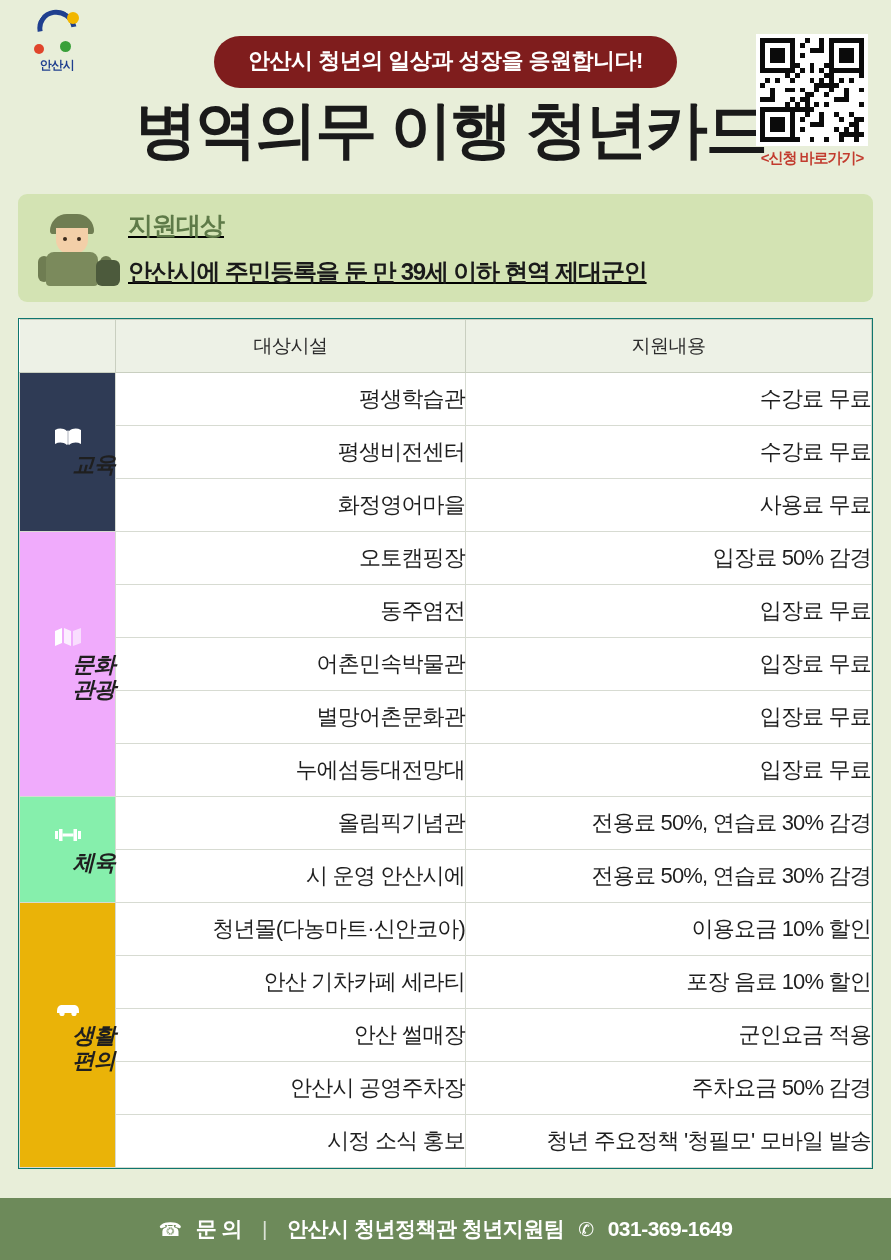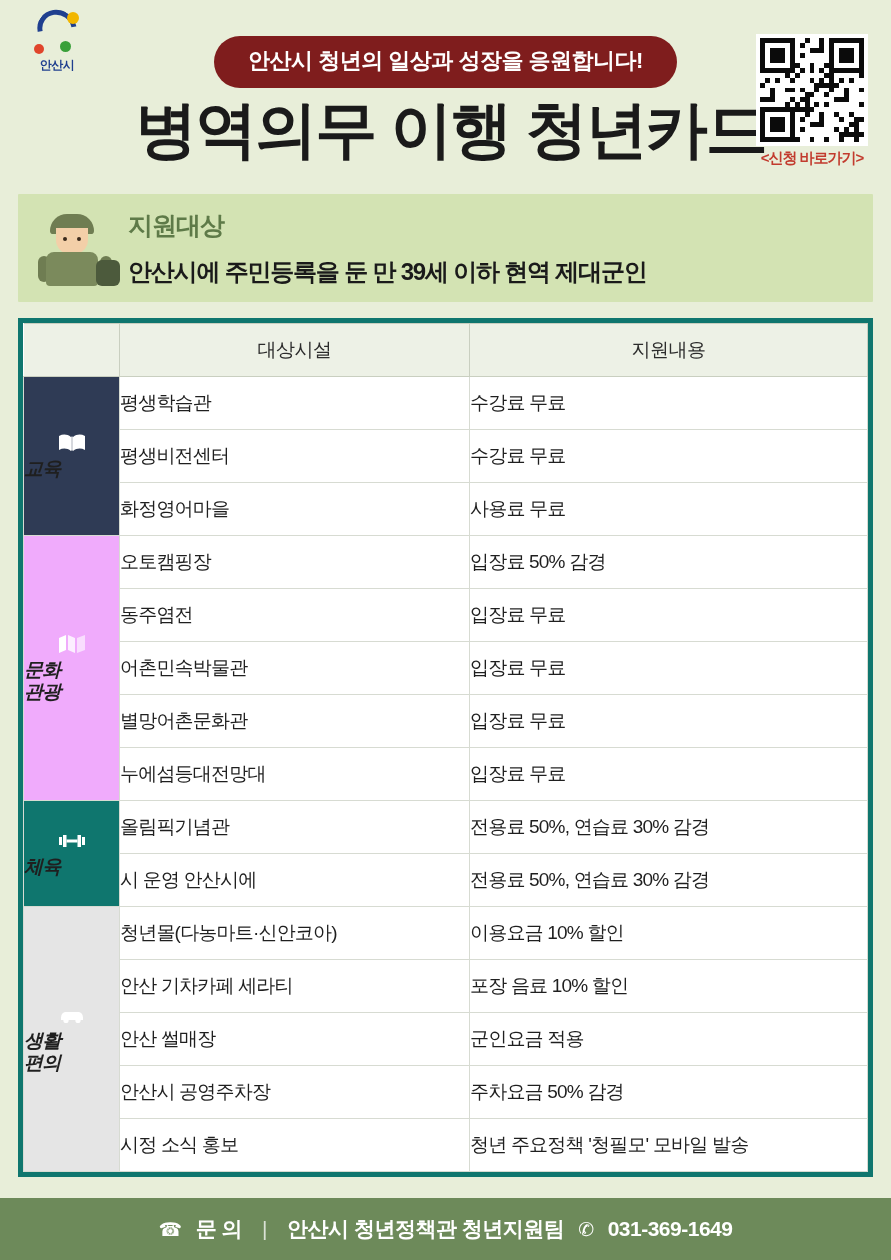--- a/index.html
+++ b/index.html
@@ -121,25 +121,26 @@
     font-size: 15px;
     font-weight: bold;
     color: #c23b2e;
     letter-spacing: -1px;
   }
 
   
   .target-band {
     margin: 4px 18px 0 18px;
     background: #d3e3b3;
-    border-radius: 1px;
+    border-radius: 9px;
     height: 108px;
     display: flex;
     align-items: center;
     padding: 0 18px;
+    text-decoration: underline;
   }
   .soldier {
     width: 78px;
     height: 88px;
     position: relative;
     flex: 0 0 78px;
   }
   .soldier .helmet {
     position: absolute; left: 14px; top: 10px;
     width: 44px; height: 20px;
@@ -188,59 +189,59 @@
     font-weight: bold;
     color: #1a1a1a;
     letter-spacing: -1.2px;
     margin-top: 14px;
   }
 
   
   .table-wrap {
     margin: 16px 18px 0 18px;
     background: #ffffff;
-    border: 5px solid #0f766e;
+    border: 1px solid #0f766e;
   }
   table.benefits {
     width: 100%;
     border-collapse: collapse;
     table-layout: fixed;
   }
   table.benefits th {
     background: #edf1e6;
     color: #2c2c2c;
     font-size: 19px;
     font-weight: normal;
     letter-spacing: -0.5px;
     height: 53px;
     border: 1px solid #c9cfc0;
   }
   table.benefits th.cat-head { width: 96px; border-left: none; }
   table.benefits th.fac-head { width: 350px; }
   table.benefits td {
     border: 1px solid #d7dbd2;
     height: 53px;
-    text-align: left;
-    font-size: 19px;
+    text-align: right;
+    font-size: 22px;
     color: #1f1f1f;
     letter-spacing: -0.8px;
   }
   td.cat {
     color: #ffffff;
     font-size: 16px;
     font-weight: bold;
     line-height: 1.15;
     letter-spacing: -1px;
     border-left: none;
     font-style: italic;
   }
   td.cat.edu { background: #2f3b55; }
   td.cat.culture { background: #f0abfc; }
-  td.cat.sports { background: #0f766e; }
-  td.cat.life { background: #e5e5e5; }
+  td.cat.sports { background: #86efac; }
+  td.cat.life { background: #eab308; }
   .cat-icon {
     display: block;
     margin: 0 auto 4px auto;
     width: 30px; height: 22px;
   }
   .cat-label { display: block; }
 
   
   .footer {
     position: absolute;

